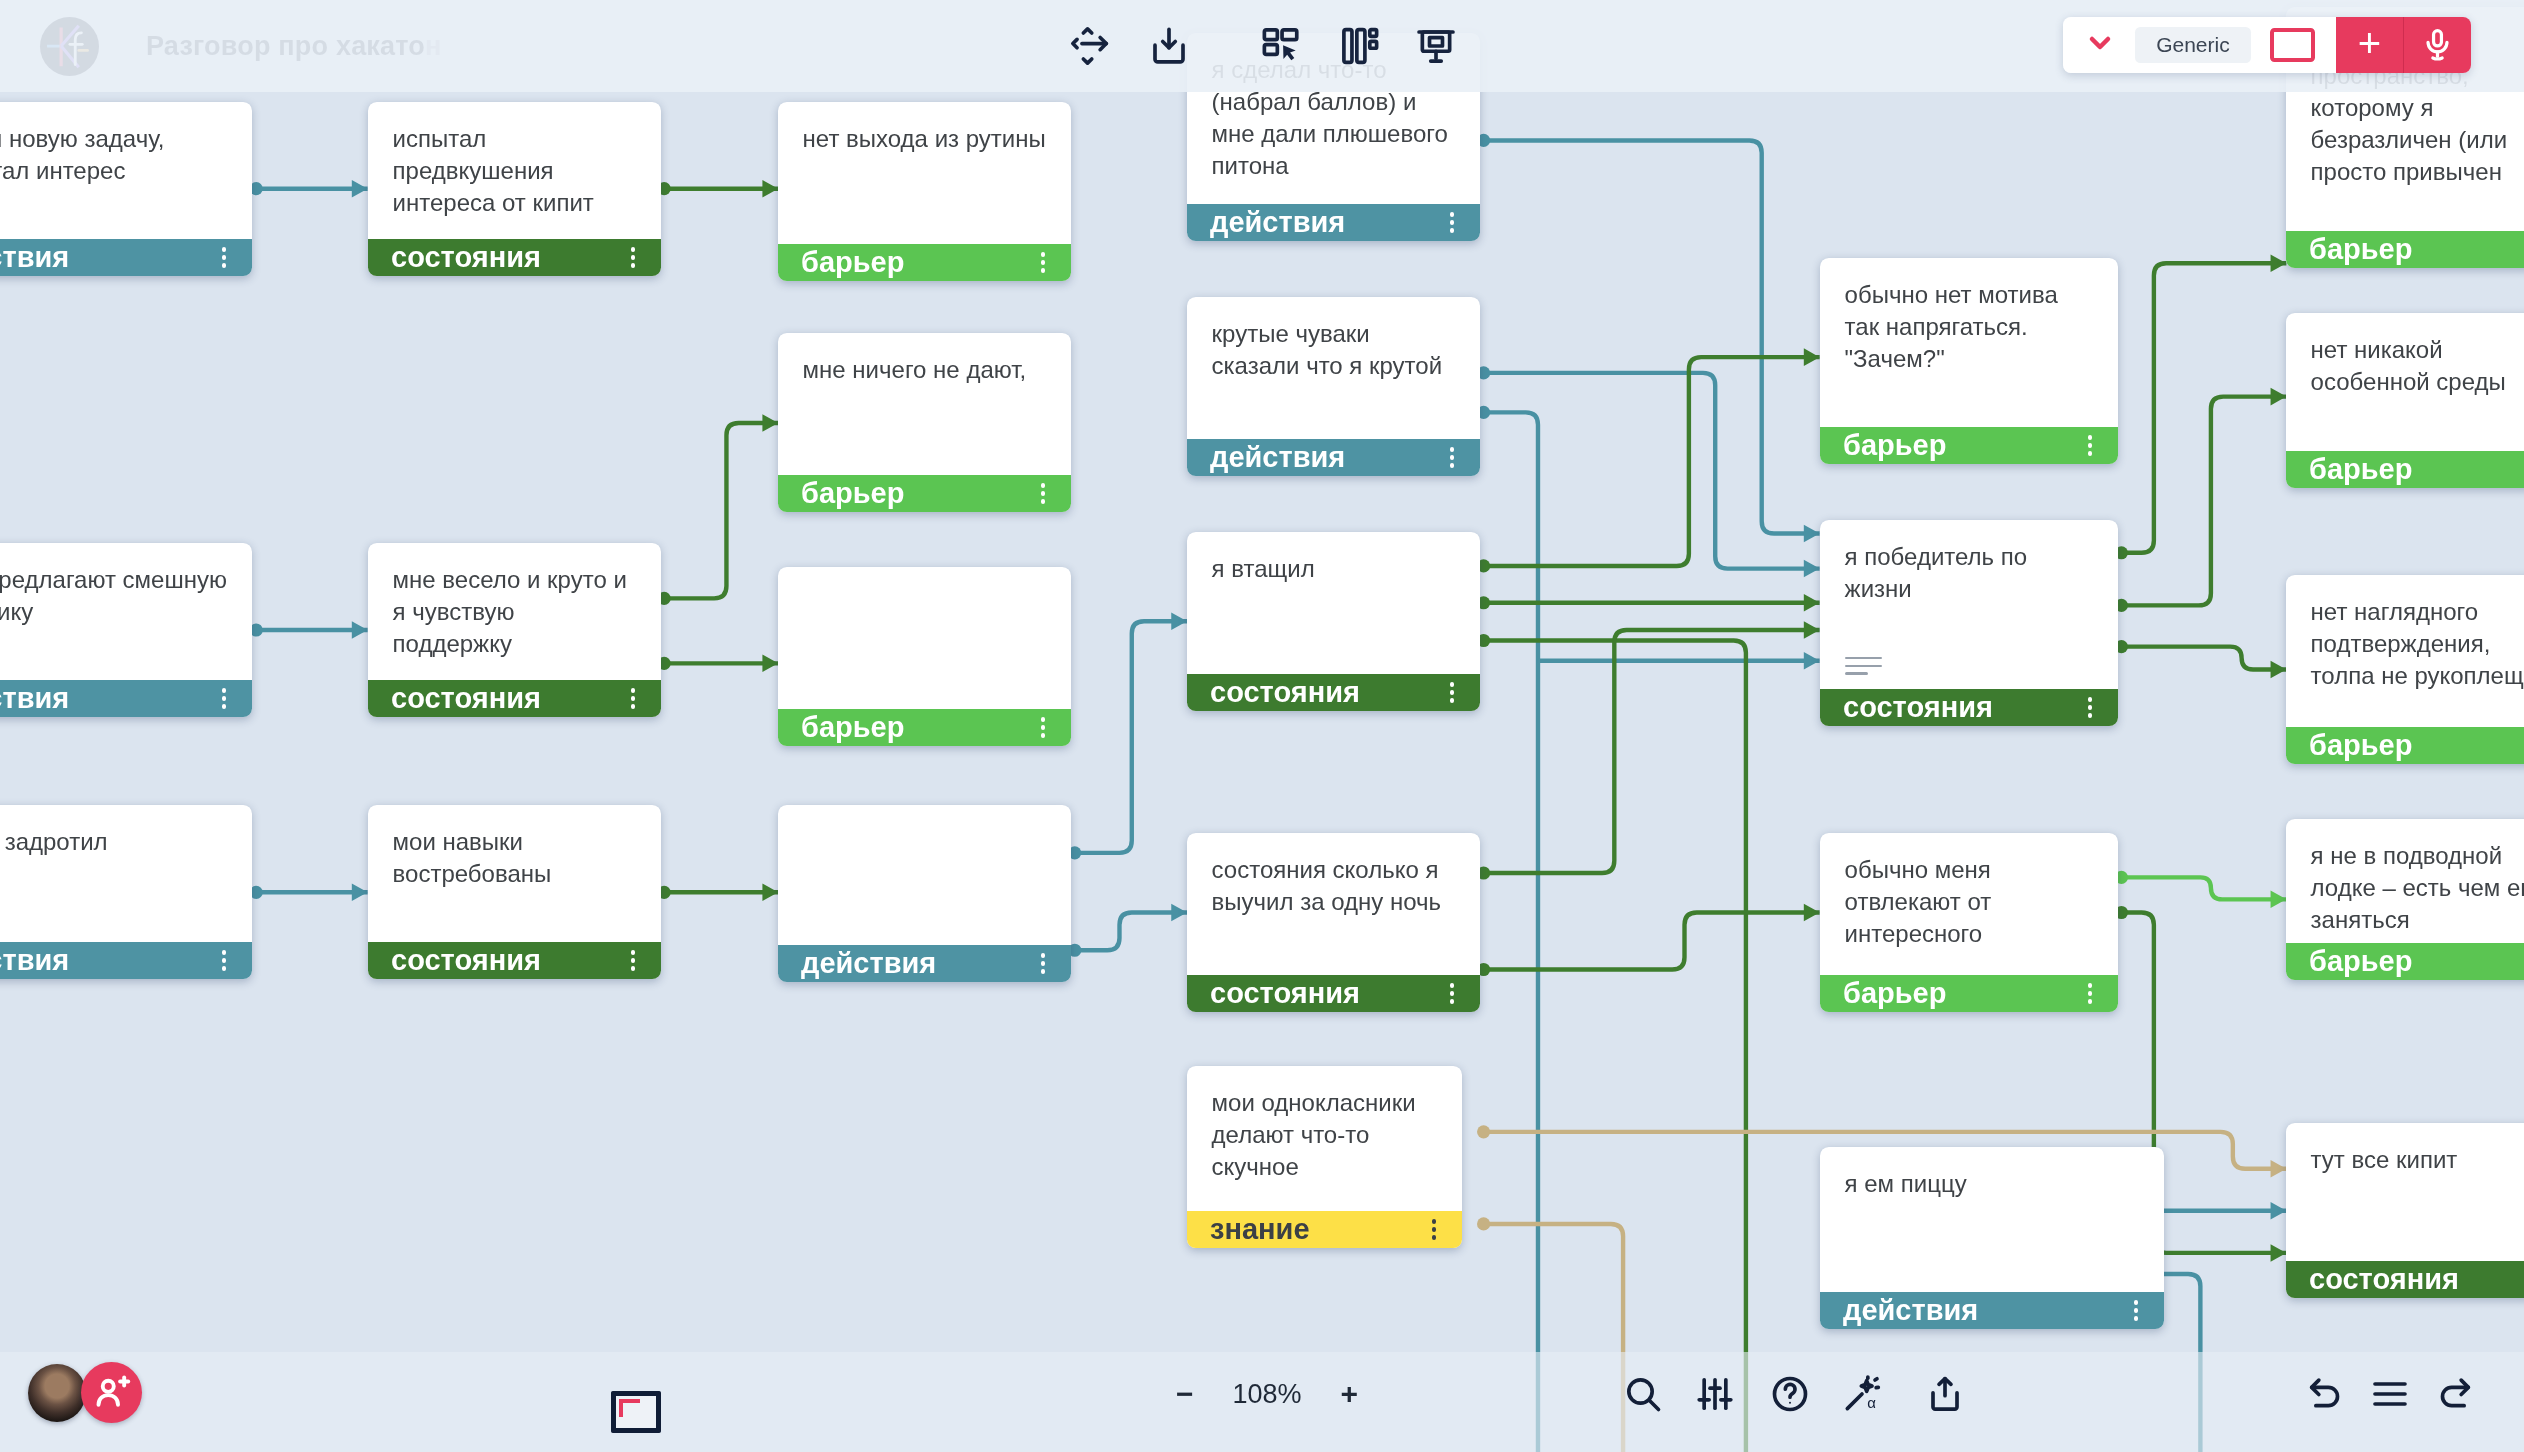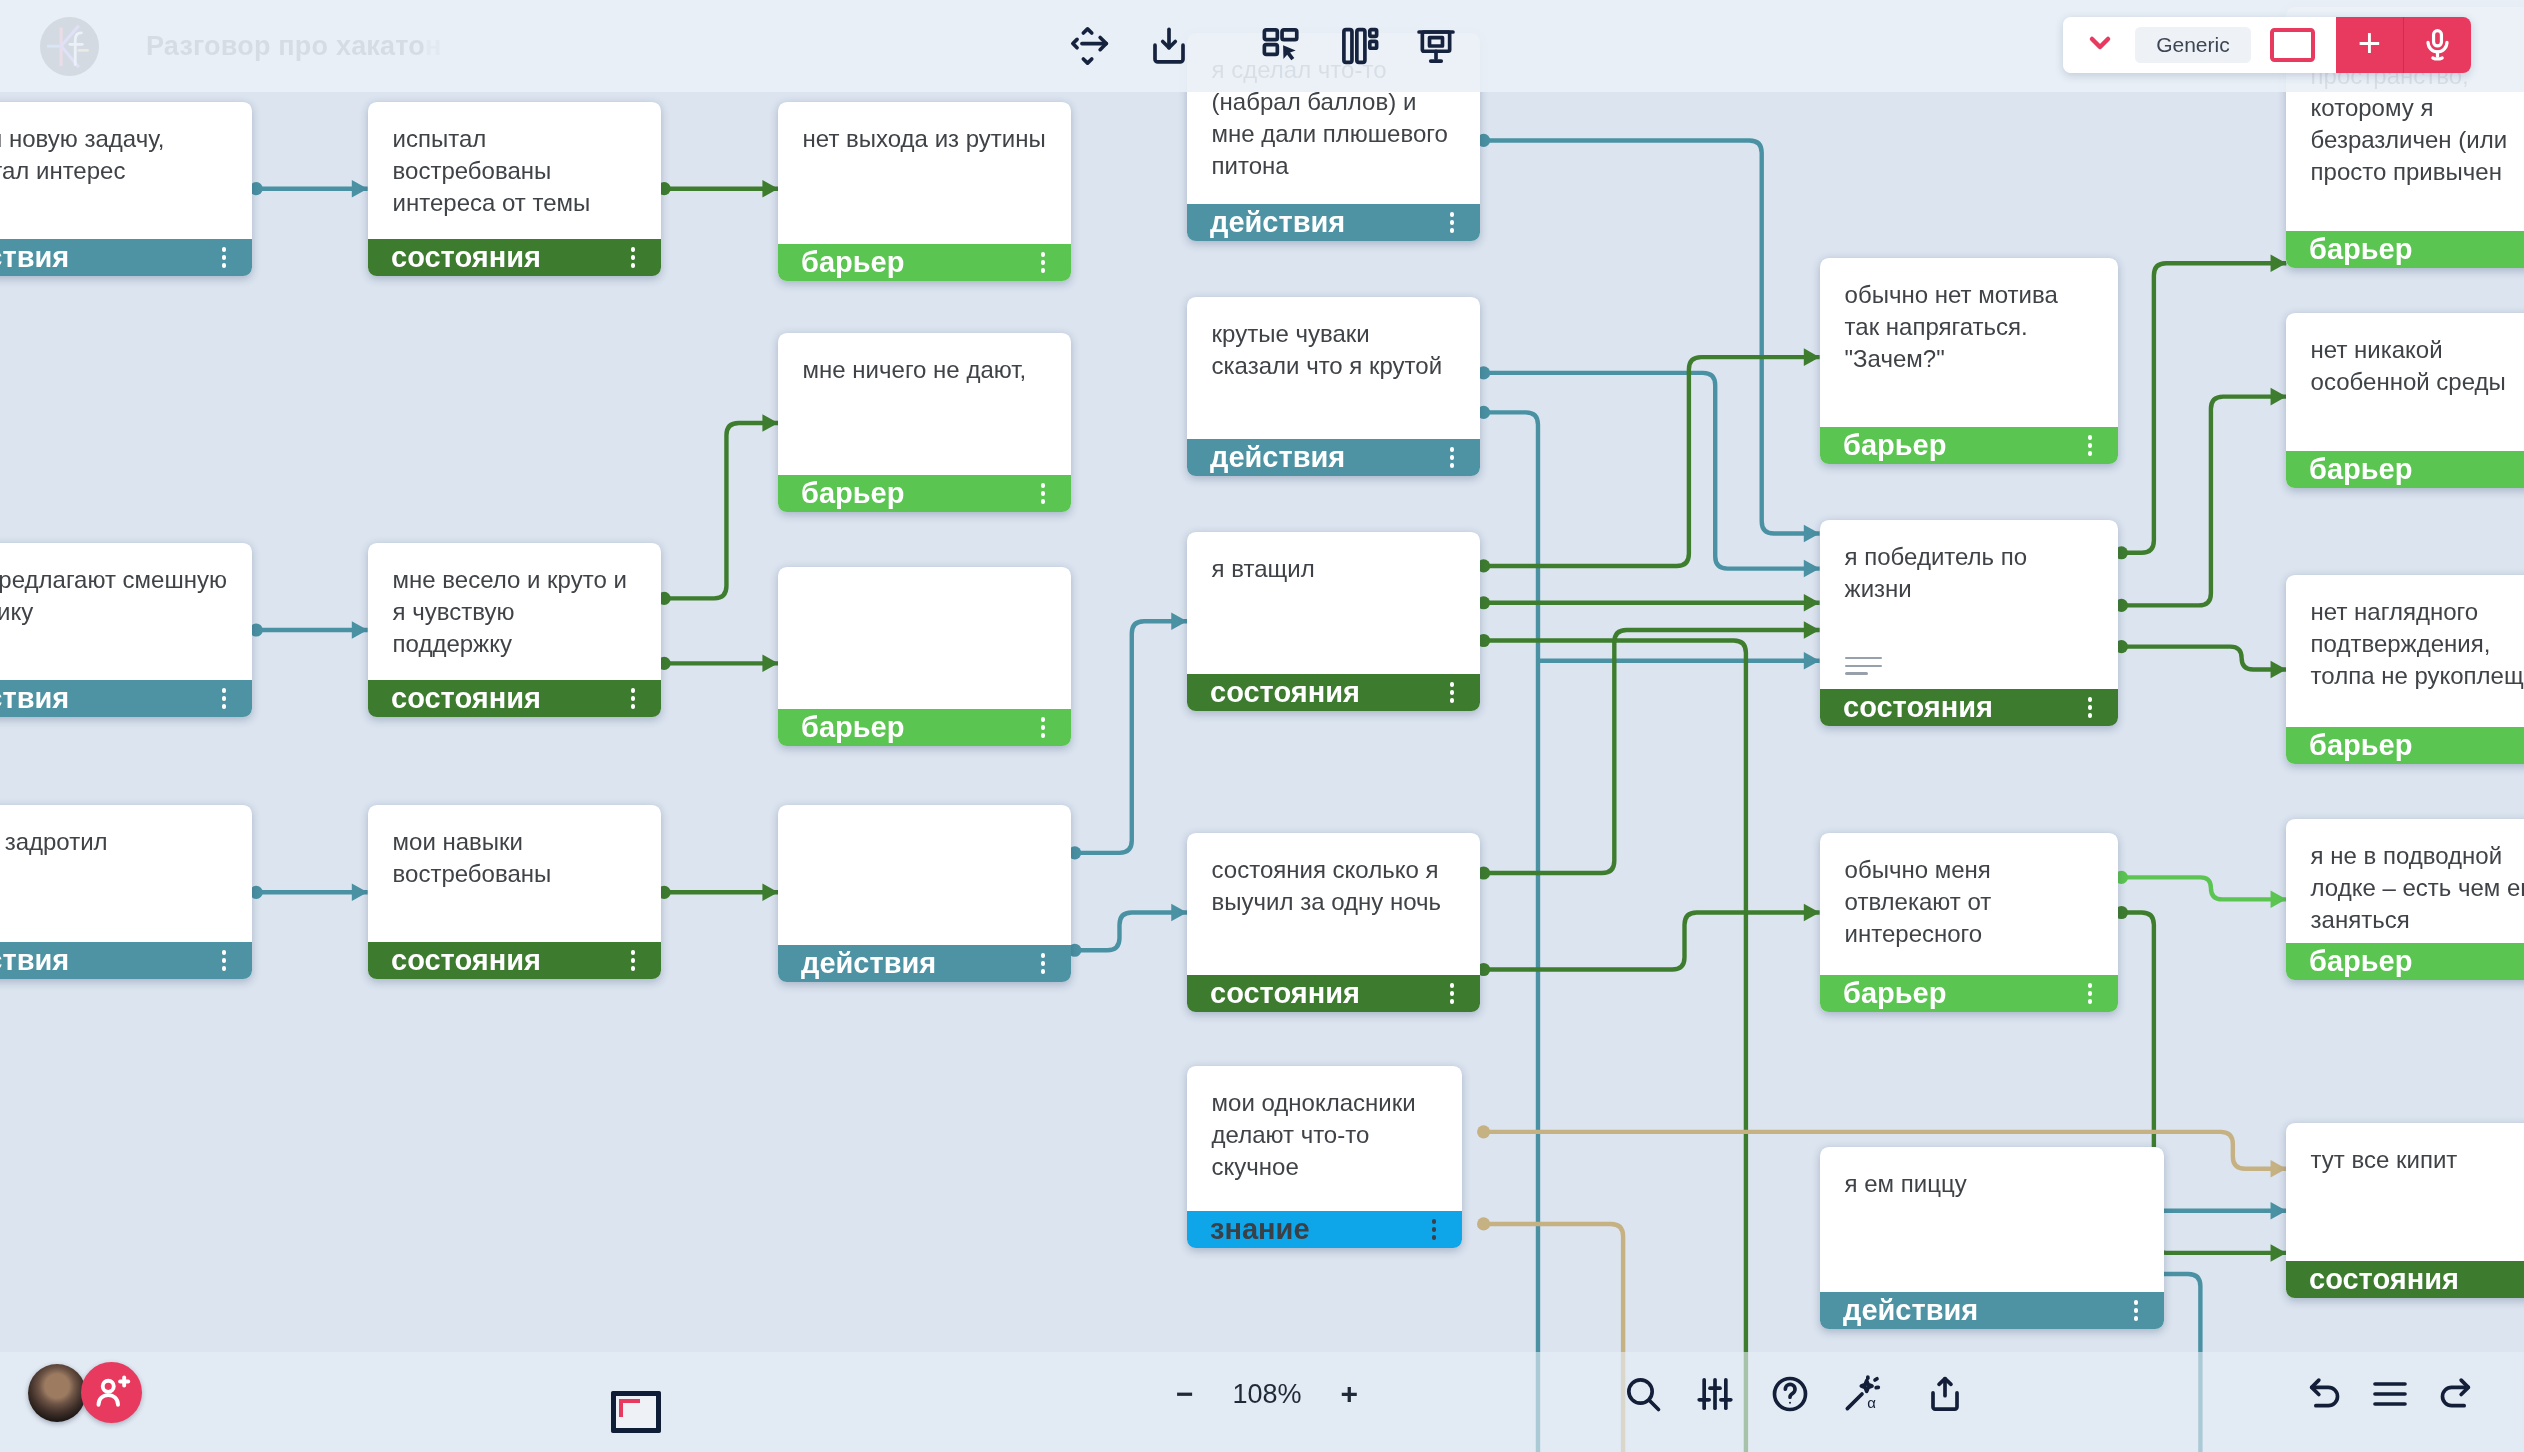--- a/index.html
+++ b/index.html
@@ -155,21 +155,21 @@
     <div class="card" style="left: -89px; top: 102px; width: 341px; height: 174px;">
       <div class="card-text">видел новую задачу, испытал интерес</div>
       <div class="card-footer" style="background: rgb(78, 147, 163); color: rgb(255, 255, 255);">
         <span class="type-label">действия</span>
         <span class="dots" style="color: rgb(255, 255, 255);">
           <b></b>
         </span>
       </div>
     </div>
     <div class="card" style="left: 368px; top: 102px; width: 293px; height: 174px;">
-      <div class="card-text">испытал востребованы интереса от темы</div>
+      <div class="card-text">испытал предвкушения интереса от кипит</div>
       <div class="card-footer" style="background: rgb(61, 123, 47); color: rgb(255, 255, 255);">
         <span class="type-label">состояния</span>
         <span class="dots" style="color: rgb(255, 255, 255);">
           <b></b>
         </span>
       </div>
     </div>
     <div class="card" style="left: 778px; top: 102px; width: 293px; height: 179px;">
       <div class="card-text">нет выхода из рутины</div>
       <div class="card-footer" style="background: rgb(91, 197, 82); color: rgb(255, 255, 255);">
@@ -271,21 +271,21 @@
       <div class="card-text">состояния сколько я выучил за одну ночь</div>
       <div class="card-footer" style="background: rgb(61, 123, 47); color: rgb(255, 255, 255);">
         <span class="type-label">состояния</span>
         <span class="dots" style="color: rgb(255, 255, 255);">
           <b></b>
         </span>
       </div>
     </div>
     <div class="card" style="left: 1187px; top: 1066px; width: 275px; height: 182px;">
       <div class="card-text">мои однокласники делают что-то скучное</div>
-      <div class="card-footer" style="background: #0ea5e9; color: rgb(59, 64, 70);">
+      <div class="card-footer" style="background: #fde047; color: rgb(59, 64, 70);">
         <span class="type-label">знание</span>
         <span class="dots" style="color: rgb(59, 64, 70);">
           <b></b>
         </span>
       </div>
     </div>
     <div class="card" style="left: 1820px; top: 258px; width: 298px; height: 206px;">
       <div class="card-text">обычно нет мотива так напрягаться. "Зачем?"</div>
       <div class="card-footer" style="background: rgb(91, 197, 82); color: rgb(255, 255, 255);">
         <span class="type-label">барьер</span>

